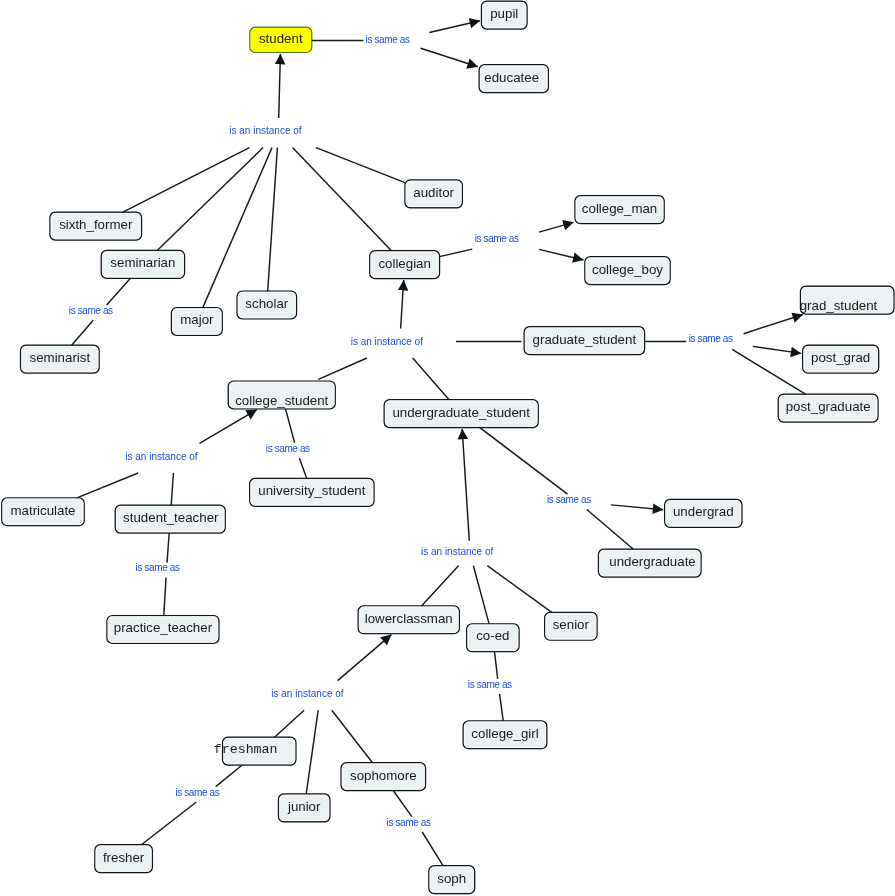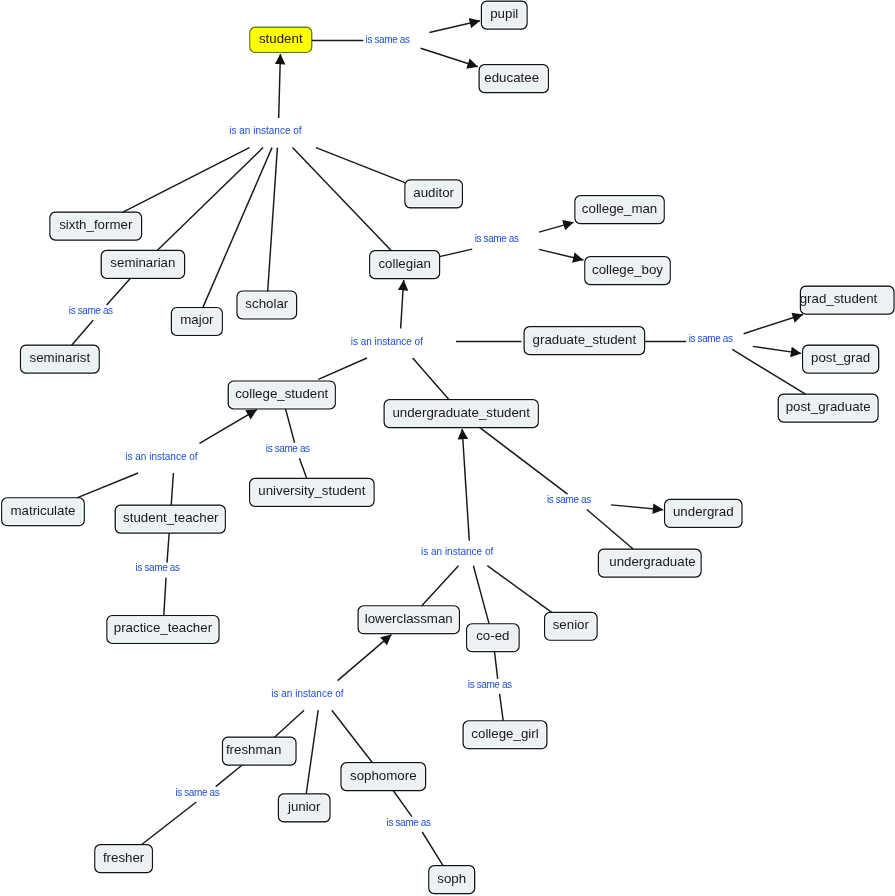--- a/index.html
+++ b/index.html
@@ -177,30 +177,30 @@
       </div>
       <div class="node" style="left: 575px; top: 195.7px; width: 89.1px; height: 27.75px;">
         <span class="nlabel">college_man</span>
       </div>
       <div class="node" style="left: 584.9px; top: 256.7px; width: 85.2px; height: 27.75px; align-items: center;">
         <span class="nlabel">college_boy</span>
       </div>
       <div class="node" style="left: 524.2px; top: 326.8px; width: 120.3px; height: 27.75px;">
         <span class="nlabel">graduate_student</span>
       </div>
-      <div class="node" style="left: 800.5px; top: 286.3px; width: 76px; height: 27.75px;">
+      <div class="node" style="left: 800.5px; top: 286.3px; width: 76px; height: 27.75px; align-items: flex-end;">
         <span class="nlabel">grad_student</span>
       </div>
       <div class="node" style="left: 802.7px; top: 345.3px; width: 75.9px; height: 27.75px;">
         <span class="nlabel">post_grad</span>
       </div>
       <div class="node" style="left: 778.3px; top: 394.2px; width: 99.7px; height: 27.75px;">
         <span class="nlabel">post_graduate</span>
       </div>
-      <div class="node" style="left: 228.3px; top: 381.1px; width: 106.9px; height: 27.75px;">
+      <div class="node" style="left: 228.3px; top: 381.1px; width: 106.9px; height: 27.75px; align-items: flex-end;">
         <span class="nlabel">college_student</span>
       </div>
       <div class="node" style="left: 384.2px; top: 399.7px; width: 154px; height: 27.75px;">
         <span class="nlabel">undergraduate_student</span>
       </div>
       <div class="node" style="left: 249.7px; top: 478.5px; width: 124.3px; height: 27.75px;">
         <span class="nlabel">university_student</span>
       </div>
       <div class="node" style="left: 1.8px; top: 497.9px; width: 82.4px; height: 27.75px;">
         <span class="nlabel">matriculate</span>
@@ -222,21 +222,21 @@
       </div>
       <div class="node" style="left: 466.7px; top: 623.9px; width: 52.3px; height: 26px;">
         <span class="nlabel">co-ed</span>
       </div>
       <div class="node" style="left: 544.7px; top: 612.4px; width: 52.3px; height: 27.75px;">
         <span class="nlabel">senior</span>
       </div>
       <div class="node" style="left: 463.2px; top: 720.9px; width: 83.6px; height: 27.75px;">
         <span class="nlabel">college_girl</span>
       </div>
-      <div class="node" style="left: 217px; top: 737.2px; width: 73.3px; height: 27.75px;">
+      <div class="node" style="left: 209px; top: 737.2px; width: 73.3px; height: 27.75px; font-family: Liberation Mono, monospace;">
         <span class="nlabel">freshman</span>
       </div>
       <div class="node" style="left: 278.5px; top: 794px; width: 51.4px; height: 27.75px;">
         <span class="nlabel">junior</span>
       </div>
       <div class="node" style="left: 341.1px; top: 762.7px; width: 84.4px; height: 27.75px;">
         <span class="nlabel">sophomore</span>
       </div>
       <div class="node" style="left: 94.9px; top: 844.8px; width: 57.4px; height: 27.75px;">
         <span class="nlabel">fresher</span>

